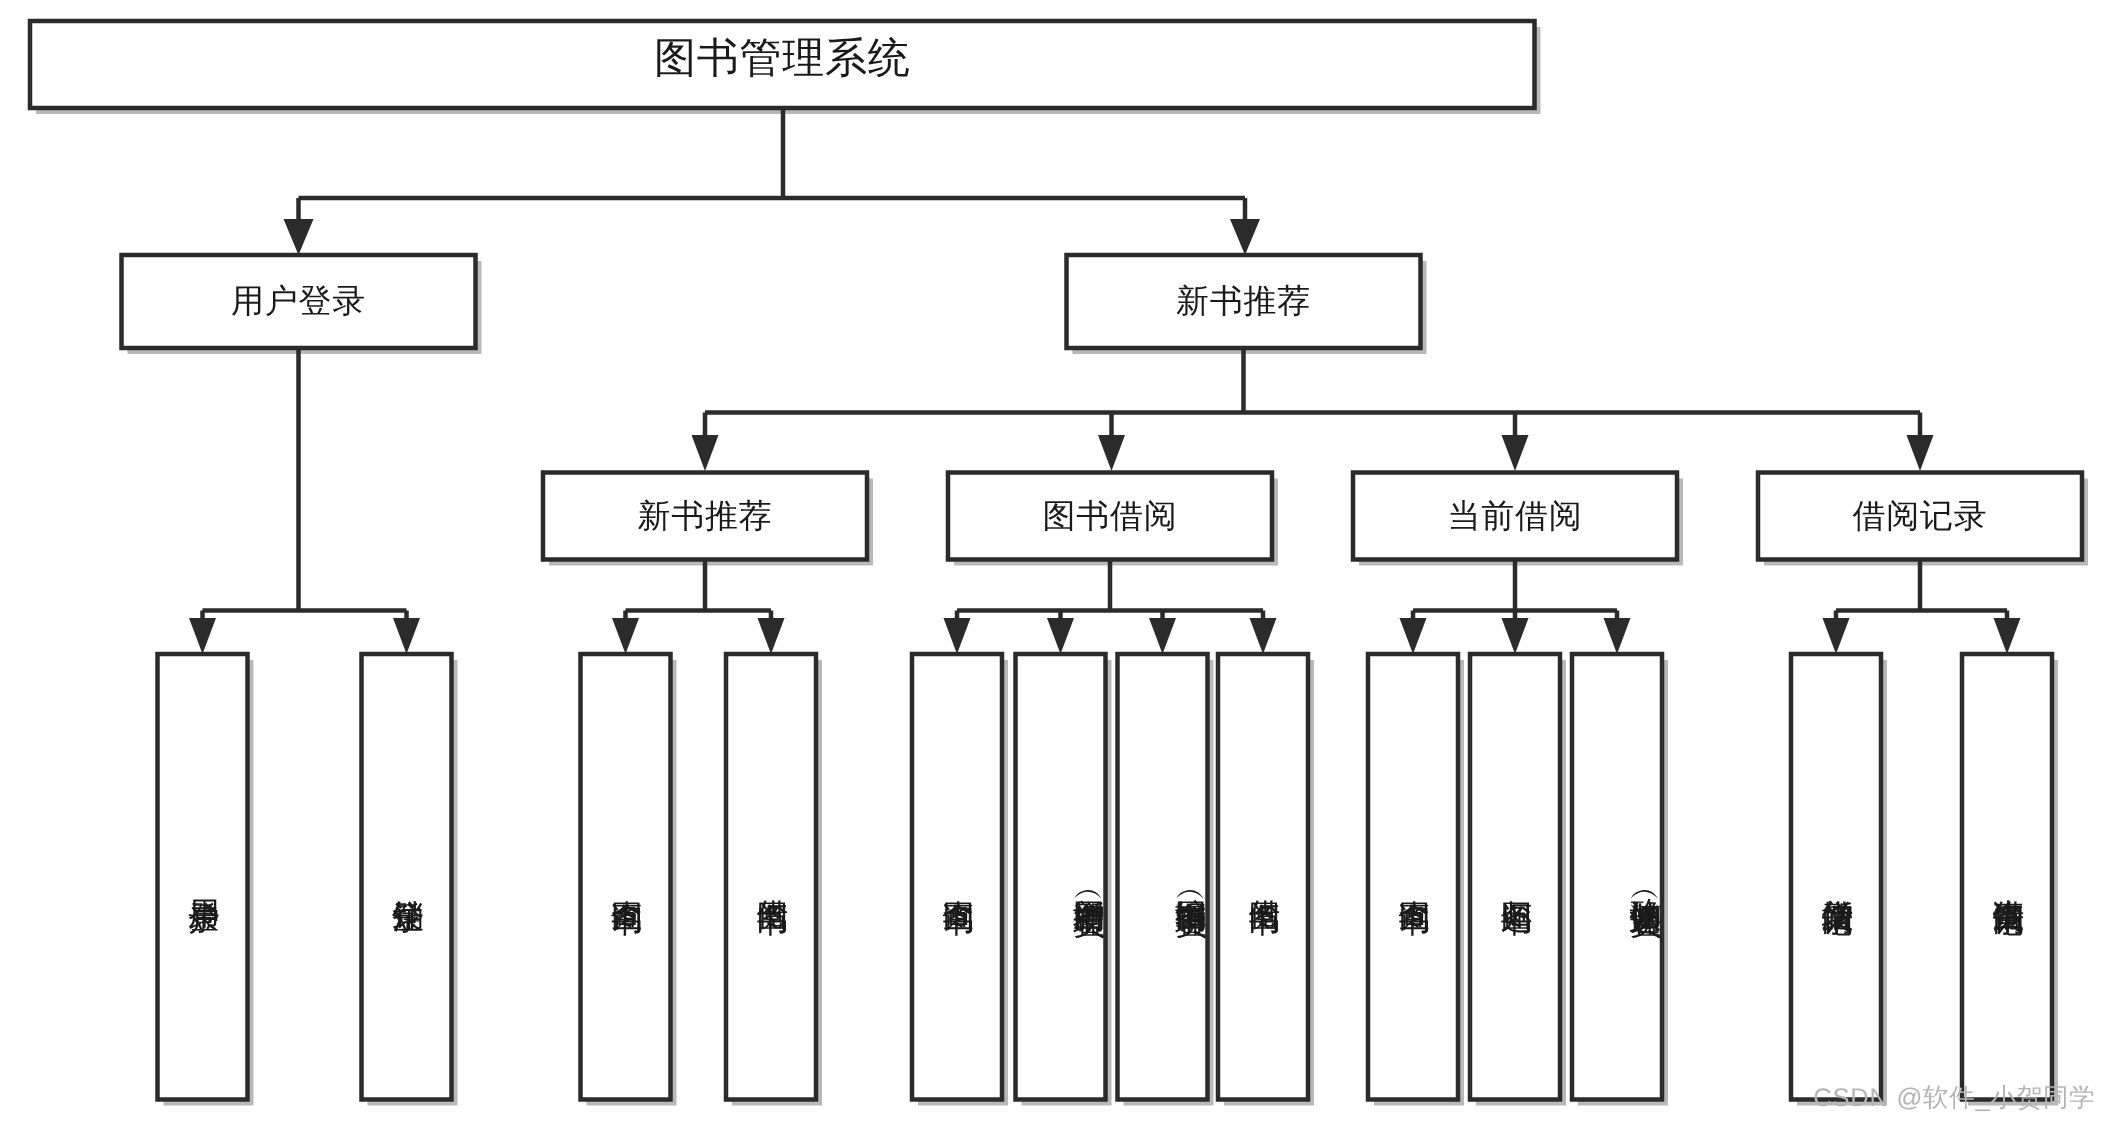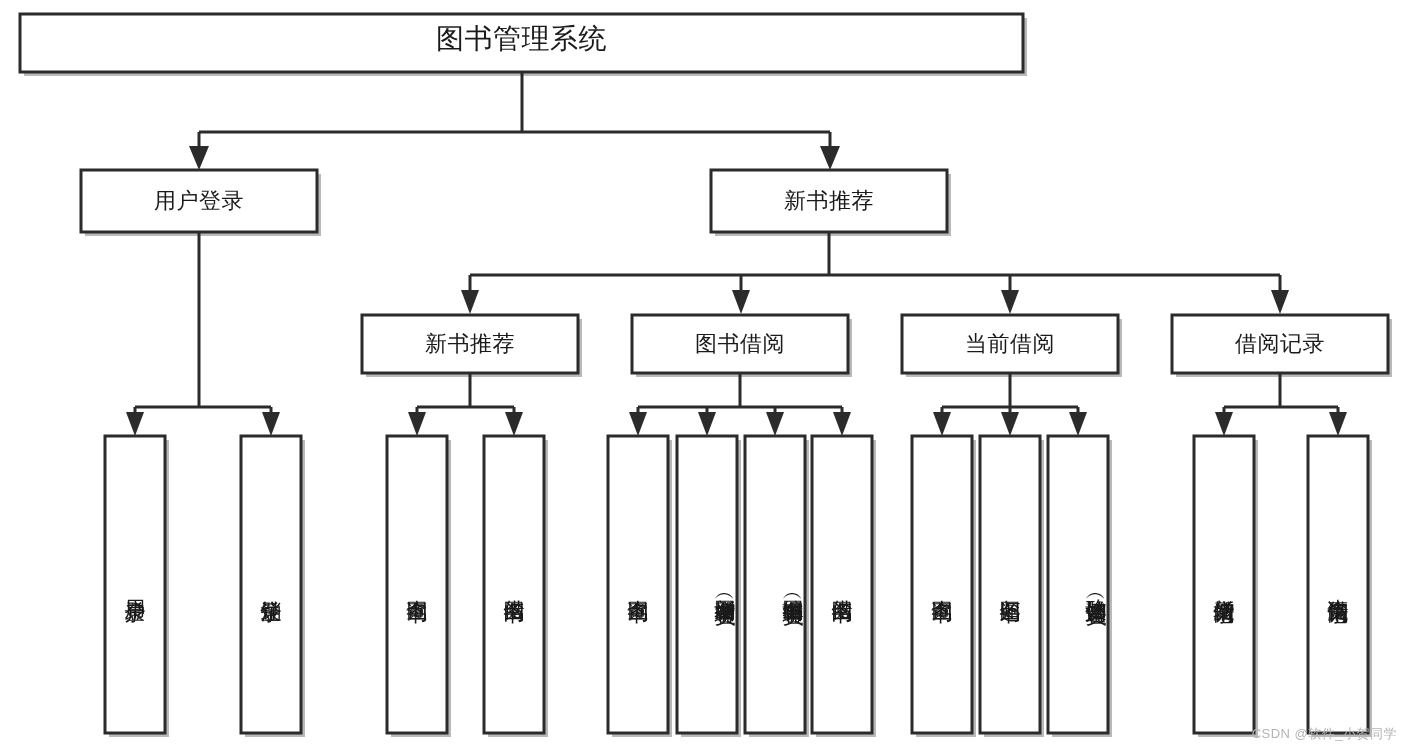--- a/index.html
+++ b/index.html
@@ -69,21 +69,21 @@
     letter-spacing: 1px;
     writing-mode: vertical-rl;
     text-orientation: upright;
     pointer-events: none;
     overflow: hidden;
   }
   .watermark {
     position: absolute;
     right: 8px;
     bottom: 4px;
-    font-size: 13px;
+    font-size: 17px;
     color: #b4b4b4;
     letter-spacing: 0.5px;
     white-space: nowrap;
   }
 </style>
 </head>
 <body>
 
 <div id="diagram-root">
 

